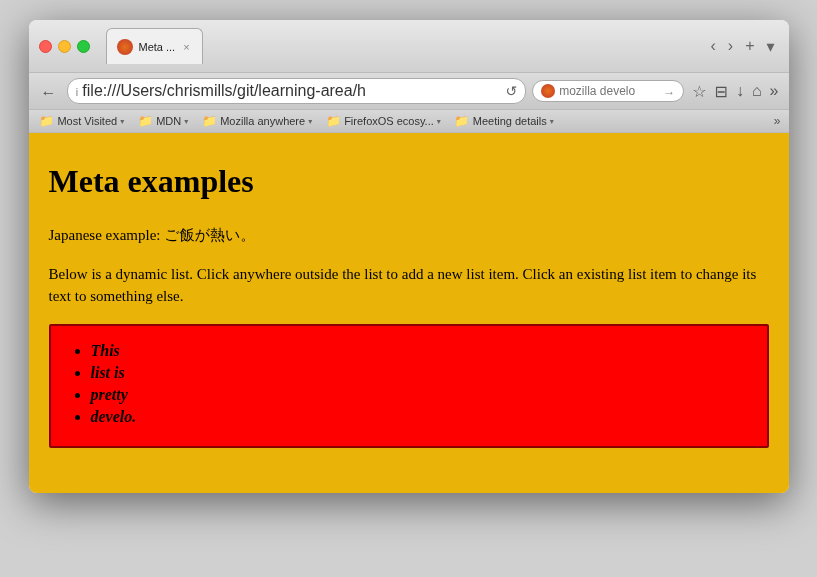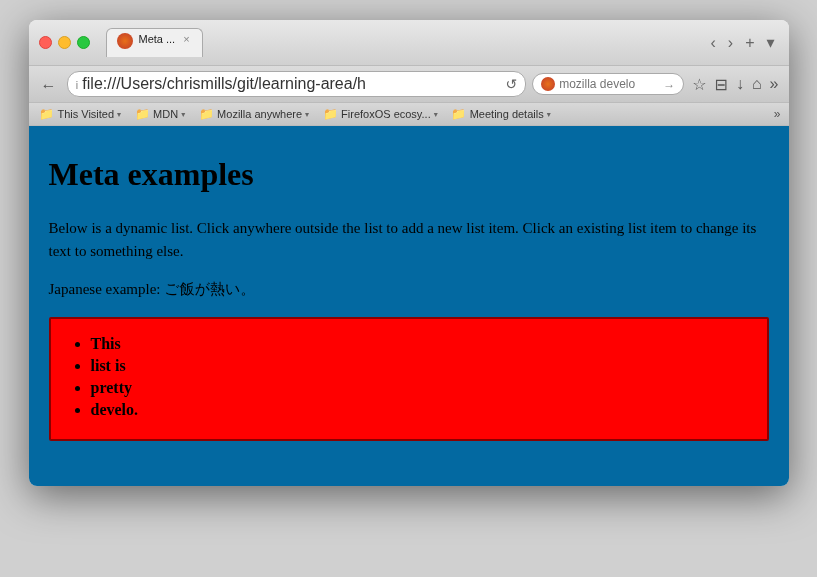--- a/index.html
+++ b/index.html
@@ -56,23 +56,23 @@
       gap: 2px;
     }
 
     .tab {
       background: #c5c5c5;
       border-radius: 6px 6px 0 0;
       padding: 4px 10px;
       font-size: 12px;
       color: #555;
       display: flex;
-      align-items: flex-start;
+      align-items: center;
       gap: 6px;
-      height: 29px;
+      height: 36px;
       min-width: 80px;
       max-width: 180px;
       border: 1px solid #aaa;
       border-bottom: none;
     }
 
     .tab.active {
       background: #f0f0f0;
       color: #222;
       z-index: 1;
@@ -233,21 +233,21 @@
 
     .bookmark-overflow {
       margin-left: auto;
       cursor: pointer;
       color: #555;
       font-size: 12px;
     }
 
     
     .page-content {
-      background: #0369a1;
+      background: #eab308;
       padding: 30px 20px;
       min-height: 360px;
     }
 
     .page-title {
       font-size: 32px;
       font-weight: bold;
       color: #000;
       margin-bottom: 24px;
       font-family: Georgia, serif;
@@ -265,20 +265,21 @@
       background: red;
       border: 2px solid #8b0000;
       padding: 16px 20px;
       margin-top: 16px;
       border-radius: 2px;
     }
 
     .dynamic-list-box ul {
       list-style-type: disc;
       padding-left: 20px;
+      font-style: italic;
     }
 
     .dynamic-list-box ul li {
       font-size: 16px;
       color: #000;
       margin-bottom: 4px;
       font-family: Georgia, serif;
       font-weight: bold;
     }
 
@@ -340,21 +341,21 @@
       <button class="toolbar-icon-btn">⊟</button>
       <button class="toolbar-icon-btn">↓</button>
       <button class="toolbar-icon-btn">⌂</button>
       <button class="toolbar-icon-btn">»</button>
     </div>
   </div>
 
   <div class="bookmarks-bar">
     <div class="bookmark-item">
       <span class="bookmark-folder-icon">📁</span>
-      <span>This Visited</span>
+      <span>Most Visited</span>
       <span class="bookmark-chevron">▾</span>
     </div>
     <div class="bookmark-item">
       <span class="bookmark-folder-icon">📁</span>
       <span>MDN</span>
       <span class="bookmark-chevron">▾</span>
     </div>
     <div class="bookmark-item">
       <span class="bookmark-folder-icon">📁</span>
       <span>Mozilla anywhere</span>
@@ -368,26 +369,26 @@
     <div class="bookmark-item">
       <span class="bookmark-folder-icon">📁</span>
       <span>Meeting details</span>
       <span class="bookmark-chevron">▾</span>
     </div>
     <span class="bookmark-overflow">»</span>
   </div>
 
   <div class="page-content">
     <h1 class="page-title">Meta examples</h1>
-
-    <p class="page-paragraph">Below is a dynamic list. Click anywhere outside the list to add a new list item. Click an existing list item to change its text to something else.</p>
 
     <p class="page-paragraph">
       <span>Japanese example: </span><span>ご飯が熱い。</span>
     </p>
+
+    <p class="page-paragraph">Below is a dynamic list. Click anywhere outside the list to add a new list item. Click an existing list item to change its text to something else.</p>
 
     <div class="dynamic-list-box">
       <ul>
         <li>This</li>
         <li>list is</li>
         <li>pretty</li>
         <li>develo.</li>
       </ul>
     </div>
   </div>

